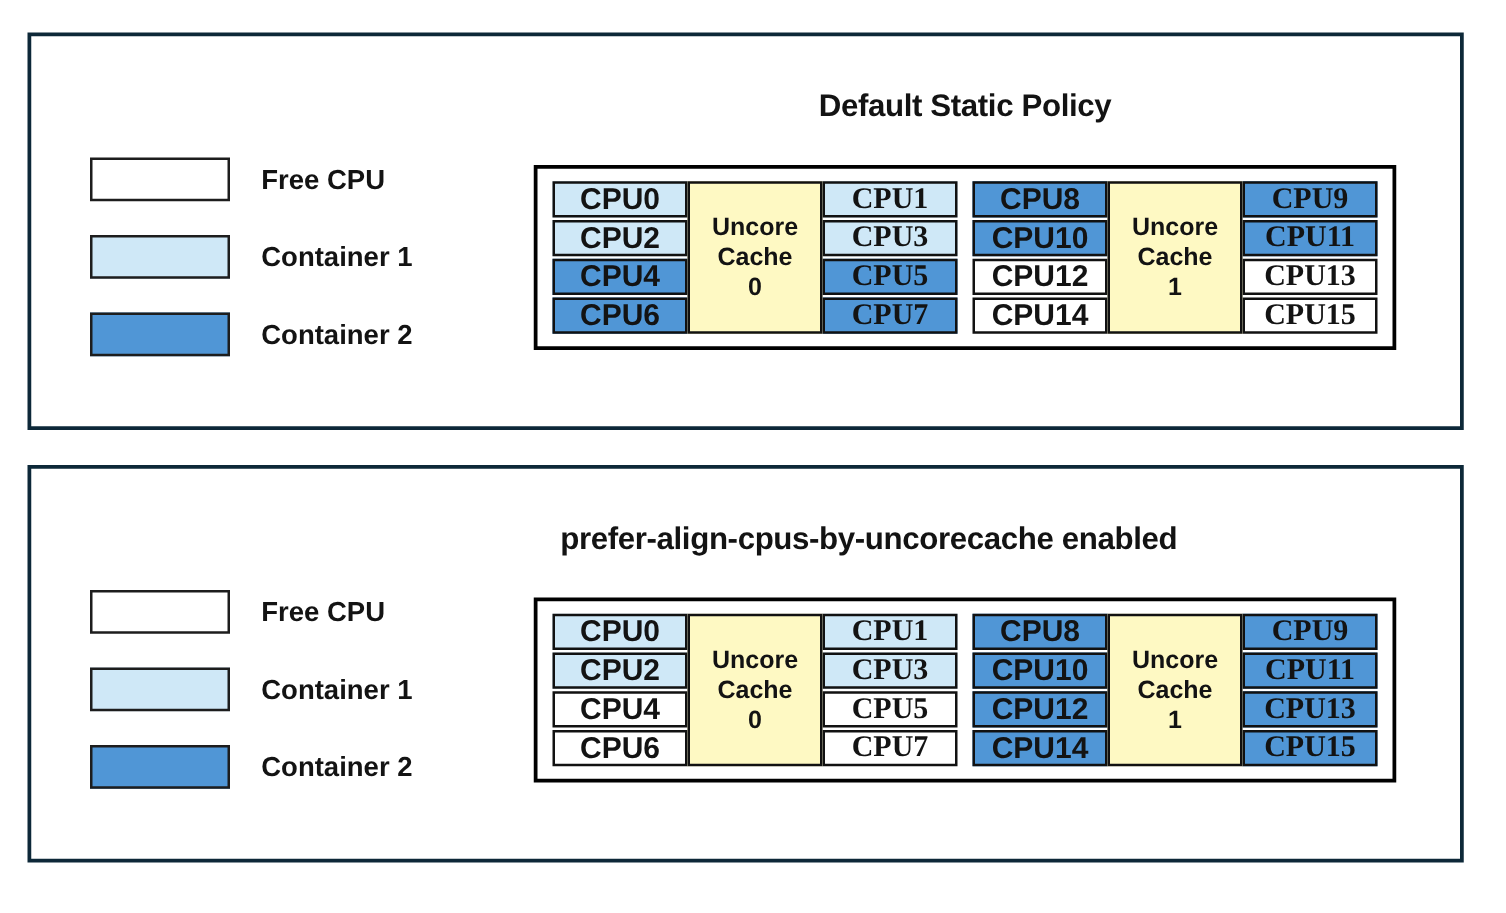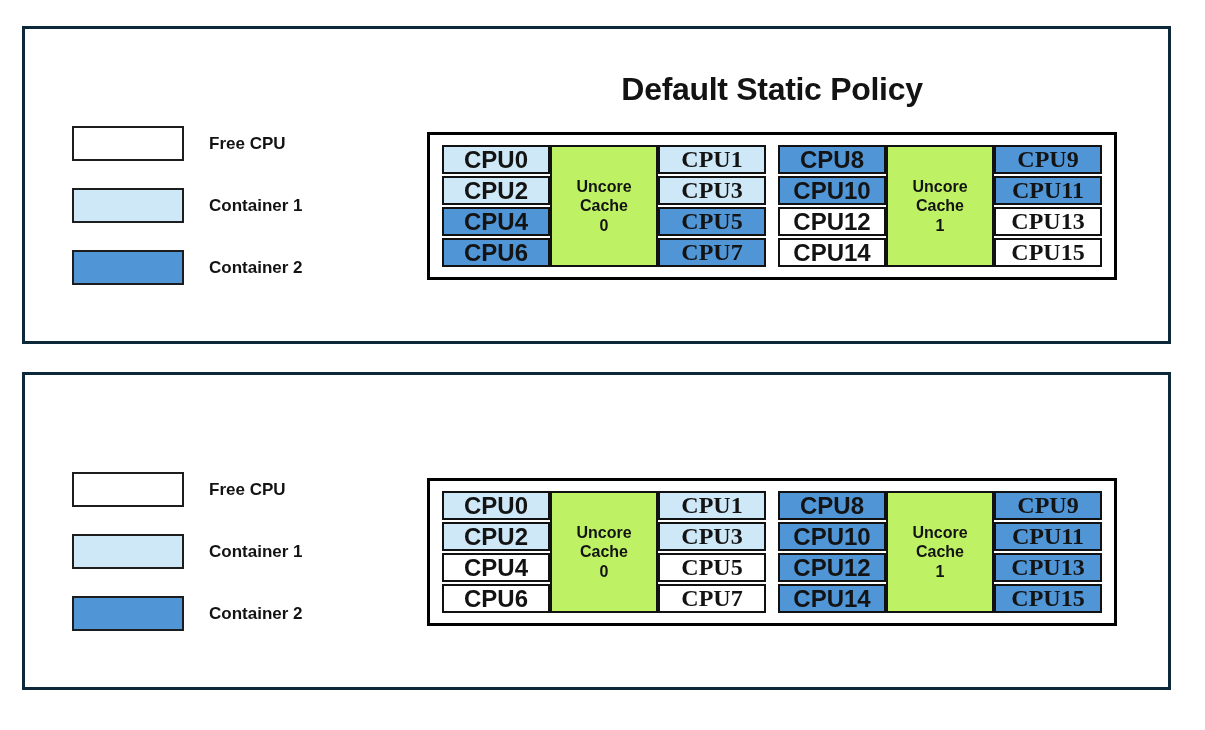--- a/index.html
+++ b/index.html
@@ -9,51 +9,51 @@
   }
   .panel{
     position:absolute;left:22px;width:1143px;height:312px;
     border:3px solid #0d2838;background:#ffffff;
   }
   .panel.p1{top:26px;}
   .panel.p2{top:372px;}
 
   .panel-title{
     position:absolute;top:42px;transform:translateX(-50%);
-    font-size:32px;font-weight:bold;letter-spacing:-0.3px;white-space:nowrap;color:#131313;
+    font-size:25px;font-weight:bold;letter-spacing:-0.3px;white-space:nowrap;color:#131313;
   }
   .p1 .panel-title{left:747px;}
   .p2 .panel-title{left:670px;}
 
   .legend{position:absolute;left:47px;top:98px;display:flex;flex-direction:column;gap:29px;}
   .legend-row{display:flex;align-items:center;gap:25px;height:33px;}
   .legend-swatch{width:108px;height:31px;border:2px solid #1d1d1d;flex:none;}
-  .legend-label{font-size:17px;font-weight:bold;white-space:nowrap;color:#131313;}
+  .legend-label{font-size:22px;font-weight:bold;white-space:nowrap;color:#131313;}
 
   .diagram{
     position:absolute;left:402px;top:103px;
     border:3px solid #000;background:#fff;
     padding:10px 12px;display:flex;gap:12px;
   }
   .uncore-block{
     display:grid;
     grid-template-columns:108px 108px 108px;
     grid-auto-rows:29px;row-gap:2px;
   }
   .cpu-cell{
     border:2px solid #111;display:flex;align-items:center;justify-content:center;
     font-size:24px;font-weight:bold;color:#131313;box-sizing:border-box;
   }
   .cpu-cell.col-l{grid-column:1;}
   .cpu-cell.col-r{grid-column:3;font-family:Liberation Serif, serif;}
   .cache-box{
     grid-column:2;grid-row:1/5;
-    border:2px solid #111;background:#bef264;box-sizing:border-box;
+    border:2px solid #111;background:#fef9c3;box-sizing:border-box;
     display:flex;flex-direction:column;align-items:center;justify-content:center;
-    font-size:16px;font-weight:bold;line-height:1.2;color:#131313;text-align:center;
+    font-size:20px;font-weight:bold;line-height:1.2;color:#131313;text-align:center;
   }
   .cpu-cell[data-state="free"],      .legend-swatch[data-state="free"]{background:#ffffff;}
   .cpu-cell[data-state="container1"],.legend-swatch[data-state="container1"]{background:#cfe8f7;}
   .cpu-cell[data-state="container2"],.legend-swatch[data-state="container2"]{background:#5096d6;}
 </style>
 </head>
 <body>
 
 <div class="panel p1">
   <div class="panel-title">Default Static Policy</div>
@@ -103,20 +103,21 @@
       <div class="cache-box">
         <span>Uncore</span>
         <span>Cache</span>
         <span>1</span>
       </div>
     </div>
   </div>
 </div>
 
 <div class="panel p2">
+  <div class="panel-title">prefer-align-cpus-by-uncorecache enabled</div>
 
   <div class="legend">
     <div class="legend-row">
       <span class="legend-swatch" data-state="free"></span>
       <span class="legend-label">Free CPU</span>
     </div>
     <div class="legend-row">
       <span class="legend-swatch" data-state="container1"></span>
       <span class="legend-label">Container 1</span>
     </div>

